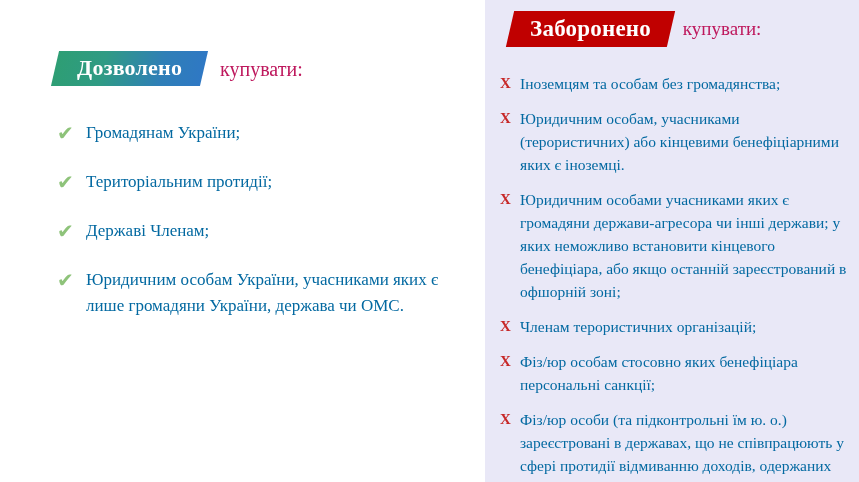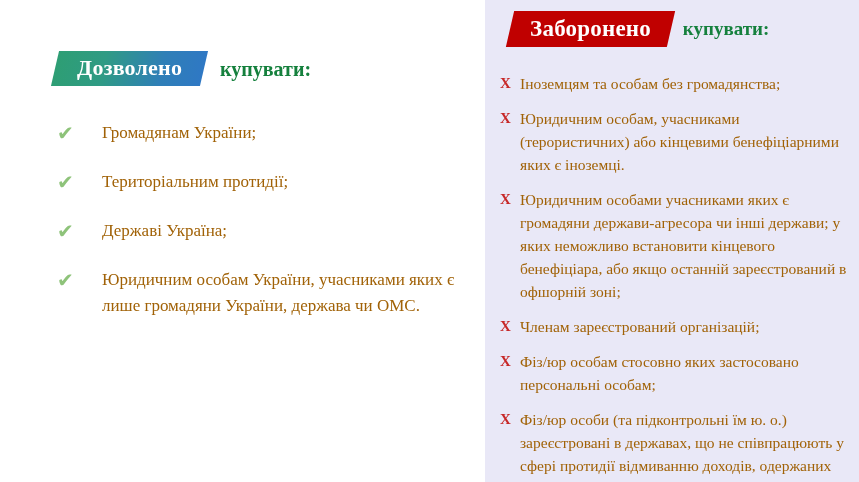--- a/index.html
+++ b/index.html
@@ -68,22 +68,22 @@
     font-size: 22px;
     line-height: 24px;
   }
   .badge-forbidden {
     background: #c00000;
     padding: 5px 20px 6px 20px;
     font-size: 23px;
     line-height: 25px;
   }
   .heading-suffix {
-    font-weight: bold;
-    color: #15803d;
+    font-weight: normal;
+    color: #be185d;
     font-size: 20px;
     line-height: 22px;
     margin-left: 16px;
     white-space: nowrap;
   }
   .heading-right .heading-suffix { margin-left: 12px; font-size: 19px; }
 
   
   .list {
     position: absolute;
@@ -117,26 +117,25 @@
     width: 20px;
     color: #c72828;
     font-size: 15px;
     line-height: 23px;
     font-weight: bold;
     font-family: "Liberation Serif", serif;
   }
 
   .item-text {
     flex: 1 1 auto;
-    color: #a16207;
+    color: #0369a1;
   }
   .list-left .item-text {
     font-size: 17px;
     line-height: 26px;
-    margin-left: 16px;
   }
   .list-right .item-text {
     font-size: 15.5px;
     line-height: 23px;
   }
 </style>
 </head>
 <body>
 
 <div class="slide">
@@ -154,21 +153,21 @@
       <li class="item">
         <span class="marker marker-check">✔</span>
         <span class="item-text">Громадянам України;</span>
       </li>
       <li class="item">
         <span class="marker marker-check">✔</span>
         <span class="item-text">Територіальним протидії;</span>
       </li>
       <li class="item">
         <span class="marker marker-check">✔</span>
-        <span class="item-text">Державі Україна;</span>
+        <span class="item-text">Державі Членам;</span>
       </li>
       <li class="item">
         <span class="marker marker-check">✔</span>
         <span class="item-text">Юридичним особам України, учасниками яких є лише громадяни України, держава чи ОМС.</span>
       </li>
     </ul>
 
   </section>
 
   <section class="panel-right">
@@ -188,25 +187,25 @@
       <li class="item">
         <span class="marker marker-x">X</span>
         <span class="item-text">Юридичним особам, учасниками (терористичних) або кінцевими бенефіціарними яких є іноземці.</span>
       </li>
       <li class="item">
         <span class="marker marker-x">X</span>
         <span class="item-text">Юридичним особами учасниками яких є громадяни держави-агресора чи інші держави; у яких неможливо встановити кінцевого бенефіціара, або якщо останній зареєстрований в офшорній зоні;</span>
       </li>
       <li class="item">
         <span class="marker marker-x">X</span>
-        <span class="item-text">Членам зареєстрований організацій;</span>
-      </li>
-      <li class="item">
-        <span class="marker marker-x">X</span>
-        <span class="item-text">Фіз/юр особам стосовно яких застосовано персональні особам;</span>
+        <span class="item-text">Членам терористичних організацій;</span>
+      </li>
+      <li class="item">
+        <span class="marker marker-x">X</span>
+        <span class="item-text">Фіз/юр особам стосовно яких бенефіціара персональні санкції;</span>
       </li>
       <li class="item">
         <span class="marker marker-x">X</span>
         <span class="item-text">Фіз/юр особи (та підконтрольні їм ю. о.) зареєстровані в державах, що не співпрацюють у сфері протидії відмиванню доходів, одержаних злочинним шляхом.</span>
       </li>
     </ul>
 
   </section>
 
 </div>

